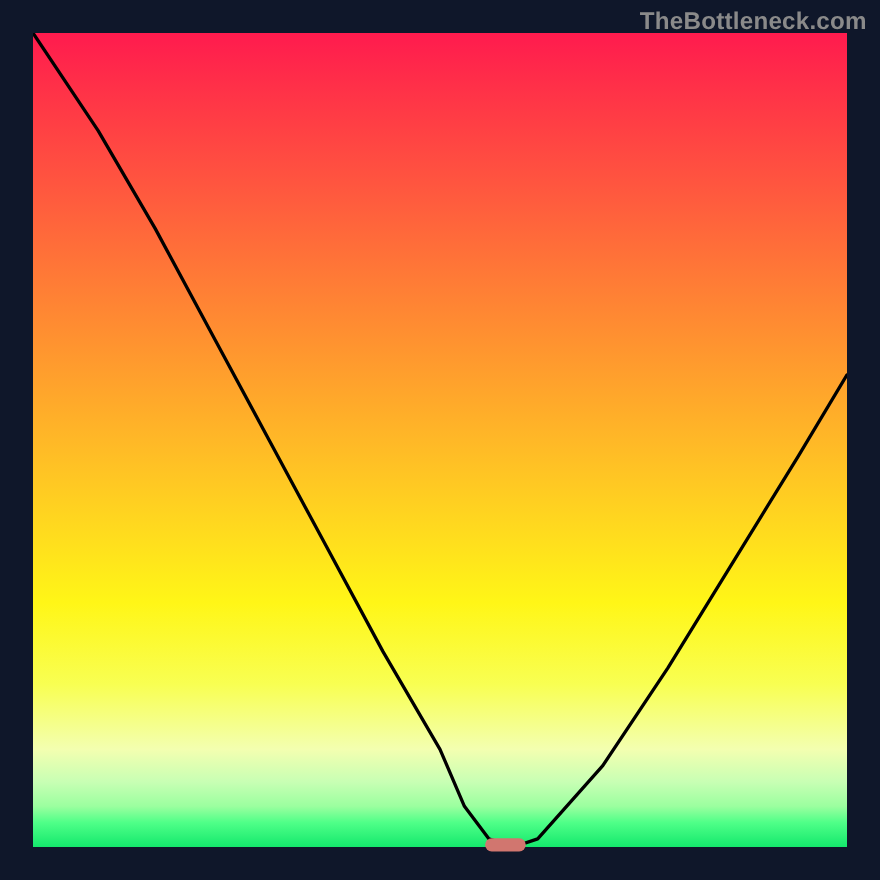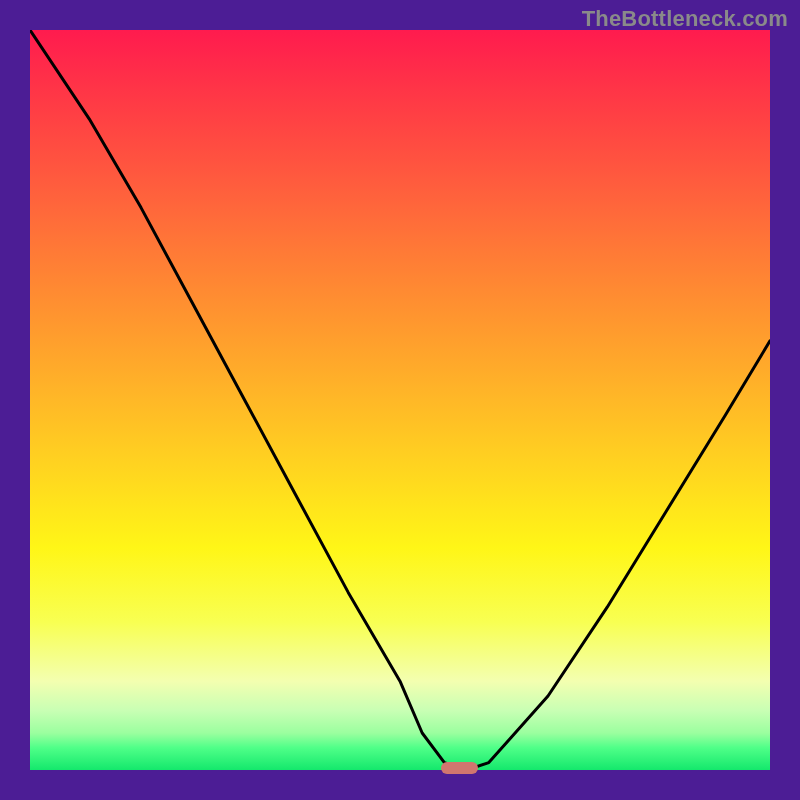--- a/index.html
+++ b/index.html
@@ -8,21 +8,21 @@
     width: 800px;
     height: 800px;
     background: #000;
     overflow: hidden;
     font-family: Arial, Helvetica, sans-serif;
   }
   .frame {
     position: relative;
     width: 800px;
     height: 800px;
-    background: #4c1d95;
+    background: #0f172a;
   }
   .plot-area {
     position: absolute;
     left: 30px;
     top: 30px;
     width: 740px;
     height: 740px;
     background: linear-gradient(
       to bottom,
       #ff1b4e 0%,

